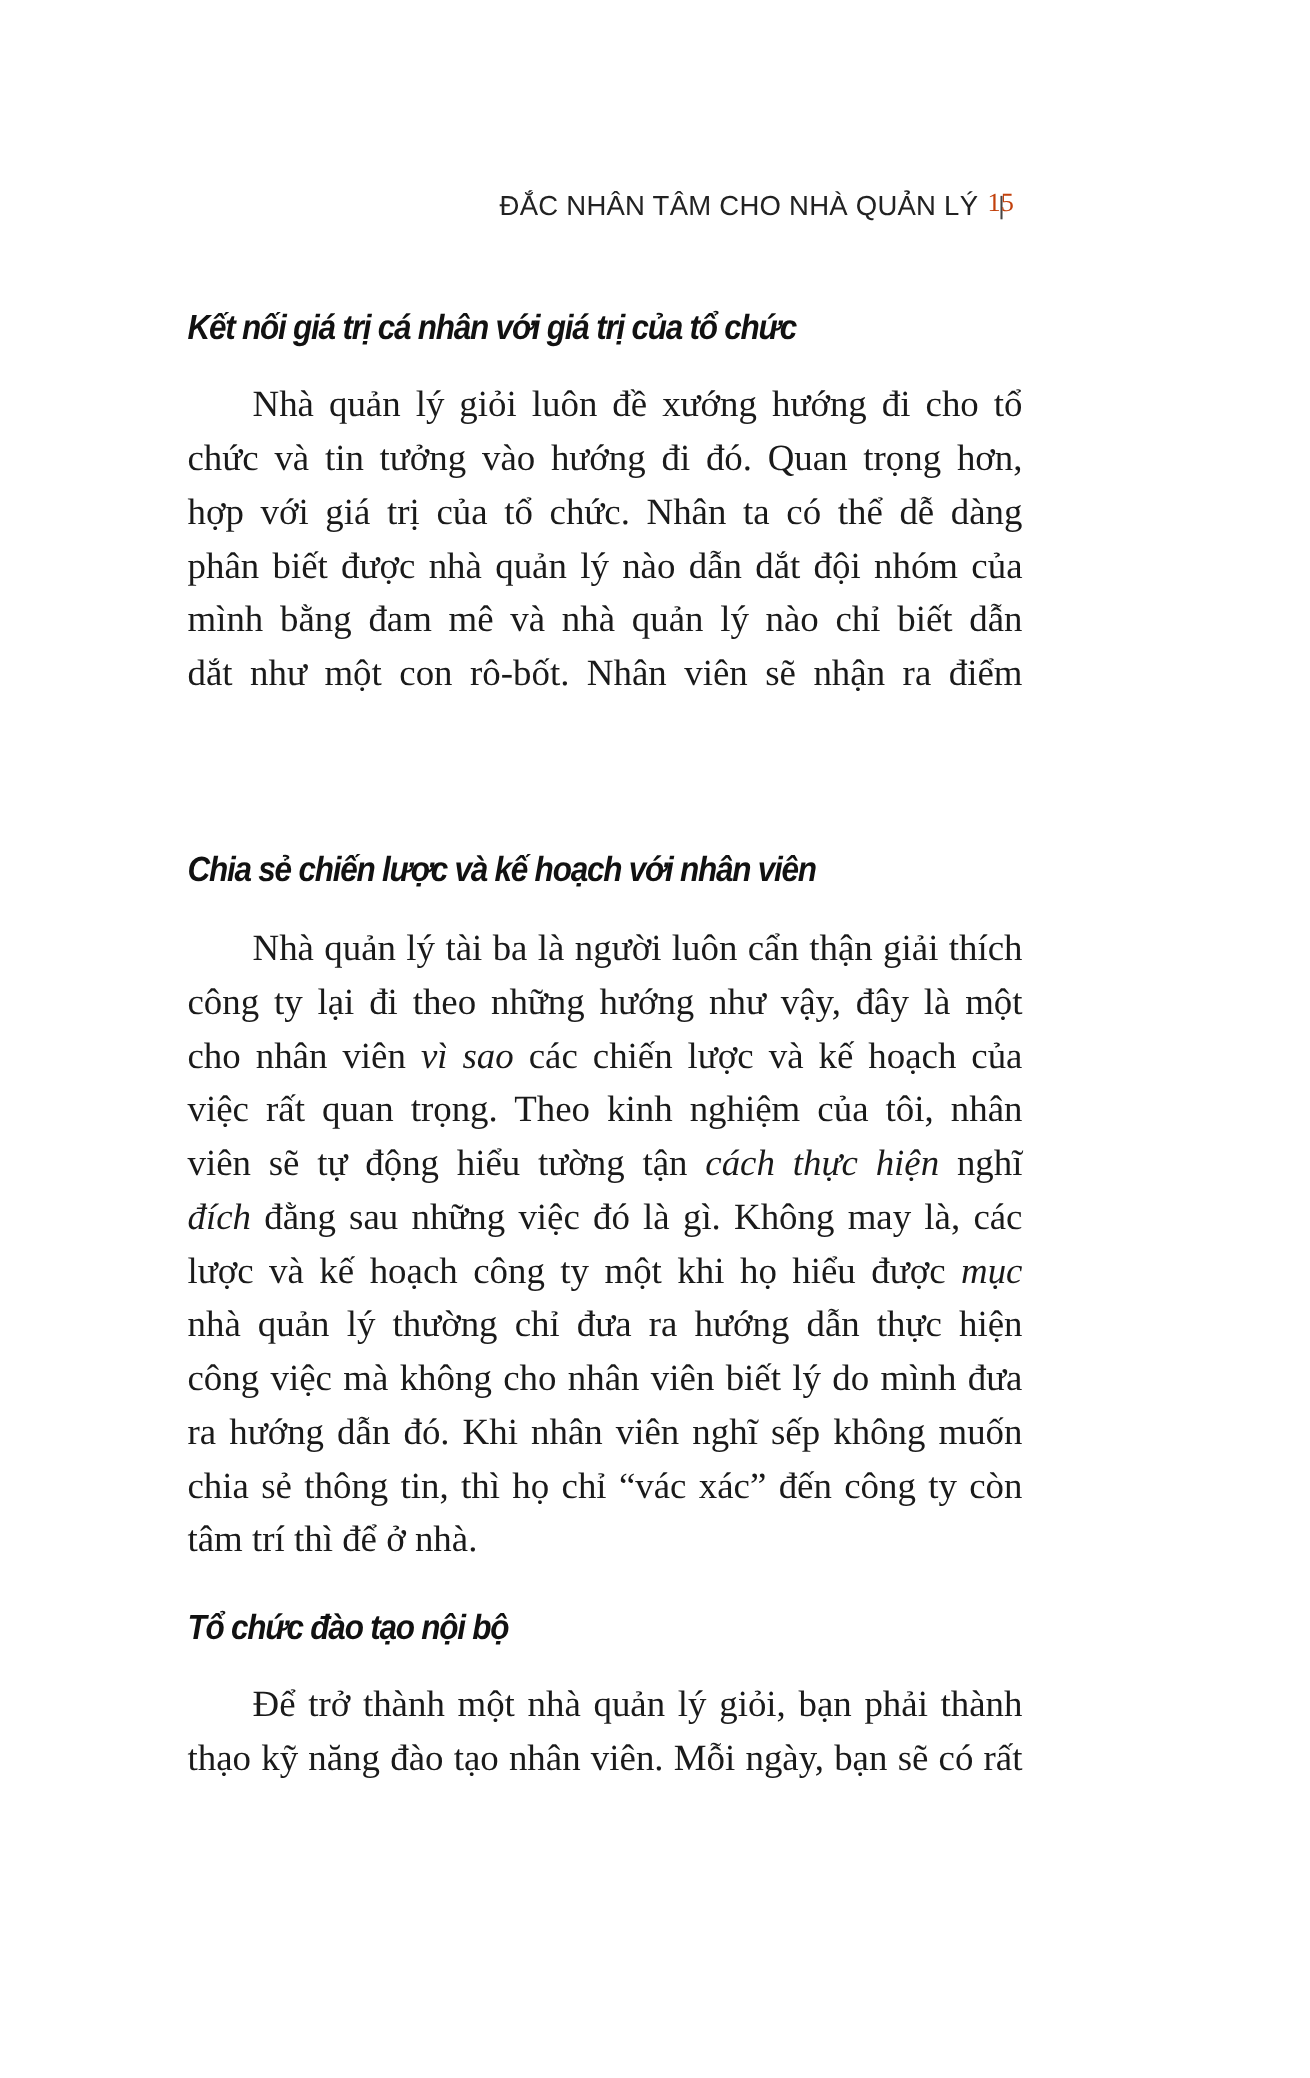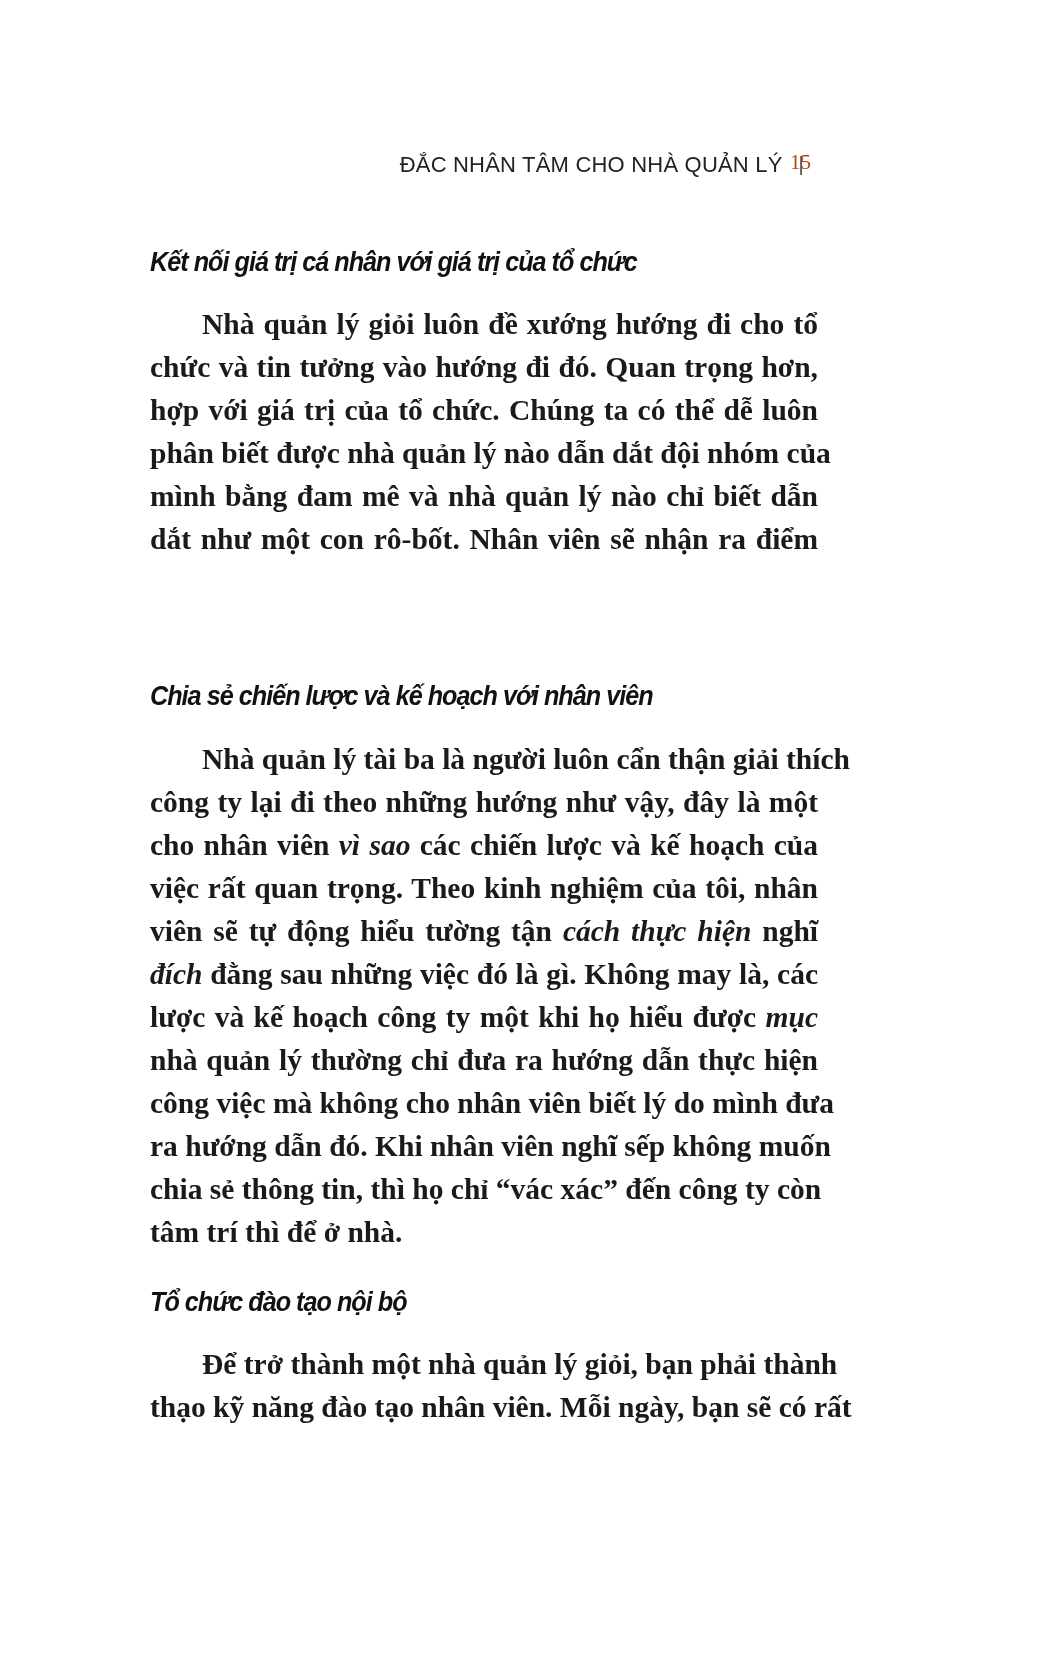--- a/index.html
+++ b/index.html
@@ -19,40 +19,40 @@
     position:absolute; left:150px; width:680px;
     font-family:"Liberation Sans", sans-serif; font-weight:bold; font-style:italic;
     font-size:28px; letter-spacing:-1.1px; color:#111; white-space:nowrap;
     transform:scaleX(0.9); transform-origin:left center;
   }
   .para {
     position:absolute; left:150px; width:668px;
     font-family:"Liberation Serif", serif; font-size:29.5px; line-height:43px;
     text-align:justify; text-align-last:left; color:#1a1a1a;
   }
-  .para .line { display:block; text-align:justify; text-align-last:justify; white-space:nowrap; overflow:visible; height:43px;font-weight:bold; }
+  .para .line { display:block; text-align:justify; text-align-last:justify; white-space:nowrap; overflow:visible; height:43px; }
   .para .line.last { text-align-last:left; }
   .para .line.indent { padding-left:52px; }
   .para em { font-style:italic; }
 </style>
 </head>
 <body>
 
 <div class="page">
 
   <div class="running-head">
     <span>ĐẮC NHÂN TÂM CHO NHÀ QUẢN LÝ</span><span class="sep">|</span>
   </div>
   <div class="page-number">15</div>
 
   <div class="heading" style="top:246px;">Kết nối giá trị cá nhân với giá trị của tổ chức</div>
   <div class="para" style="top:303px;">
     <span class="line indent">Nhà quản lý giỏi luôn đề xướng hướng đi cho tổ</span>
     <span class="line">chức và tin tưởng vào hướng đi đó. Quan trọng hơn,</span>
-    <span class="line">hợp với giá trị của tổ chức. Chúng ta có thể dễ luôn</span>
+    <span class="line">hợp với giá trị của tổ chức. Nhân ta có thể dễ dàng</span>
     <span class="line">phân biết được nhà quản lý nào dẫn dắt đội nhóm của</span>
     <span class="line">mình bằng đam mê và nhà quản lý nào chỉ biết dẫn</span>
     <span class="line">dắt như một con rô-bốt. Nhân viên sẽ nhận ra điểm</span>
   </div>
 
   <div class="heading" style="top:680px;">Chia sẻ chiến lược và kế hoạch với nhân viên</div>
   <div class="para" style="top:738px;">
     <span class="line indent">Nhà quản lý tài ba là người luôn cẩn thận giải thích</span>
     <span class="line">công ty lại đi theo những hướng như vậy, đây là một</span>
     <span class="line"><span>cho nhân viên </span><em>vì sao</em><span> các chiến lược và kế hoạch của</span></span>

